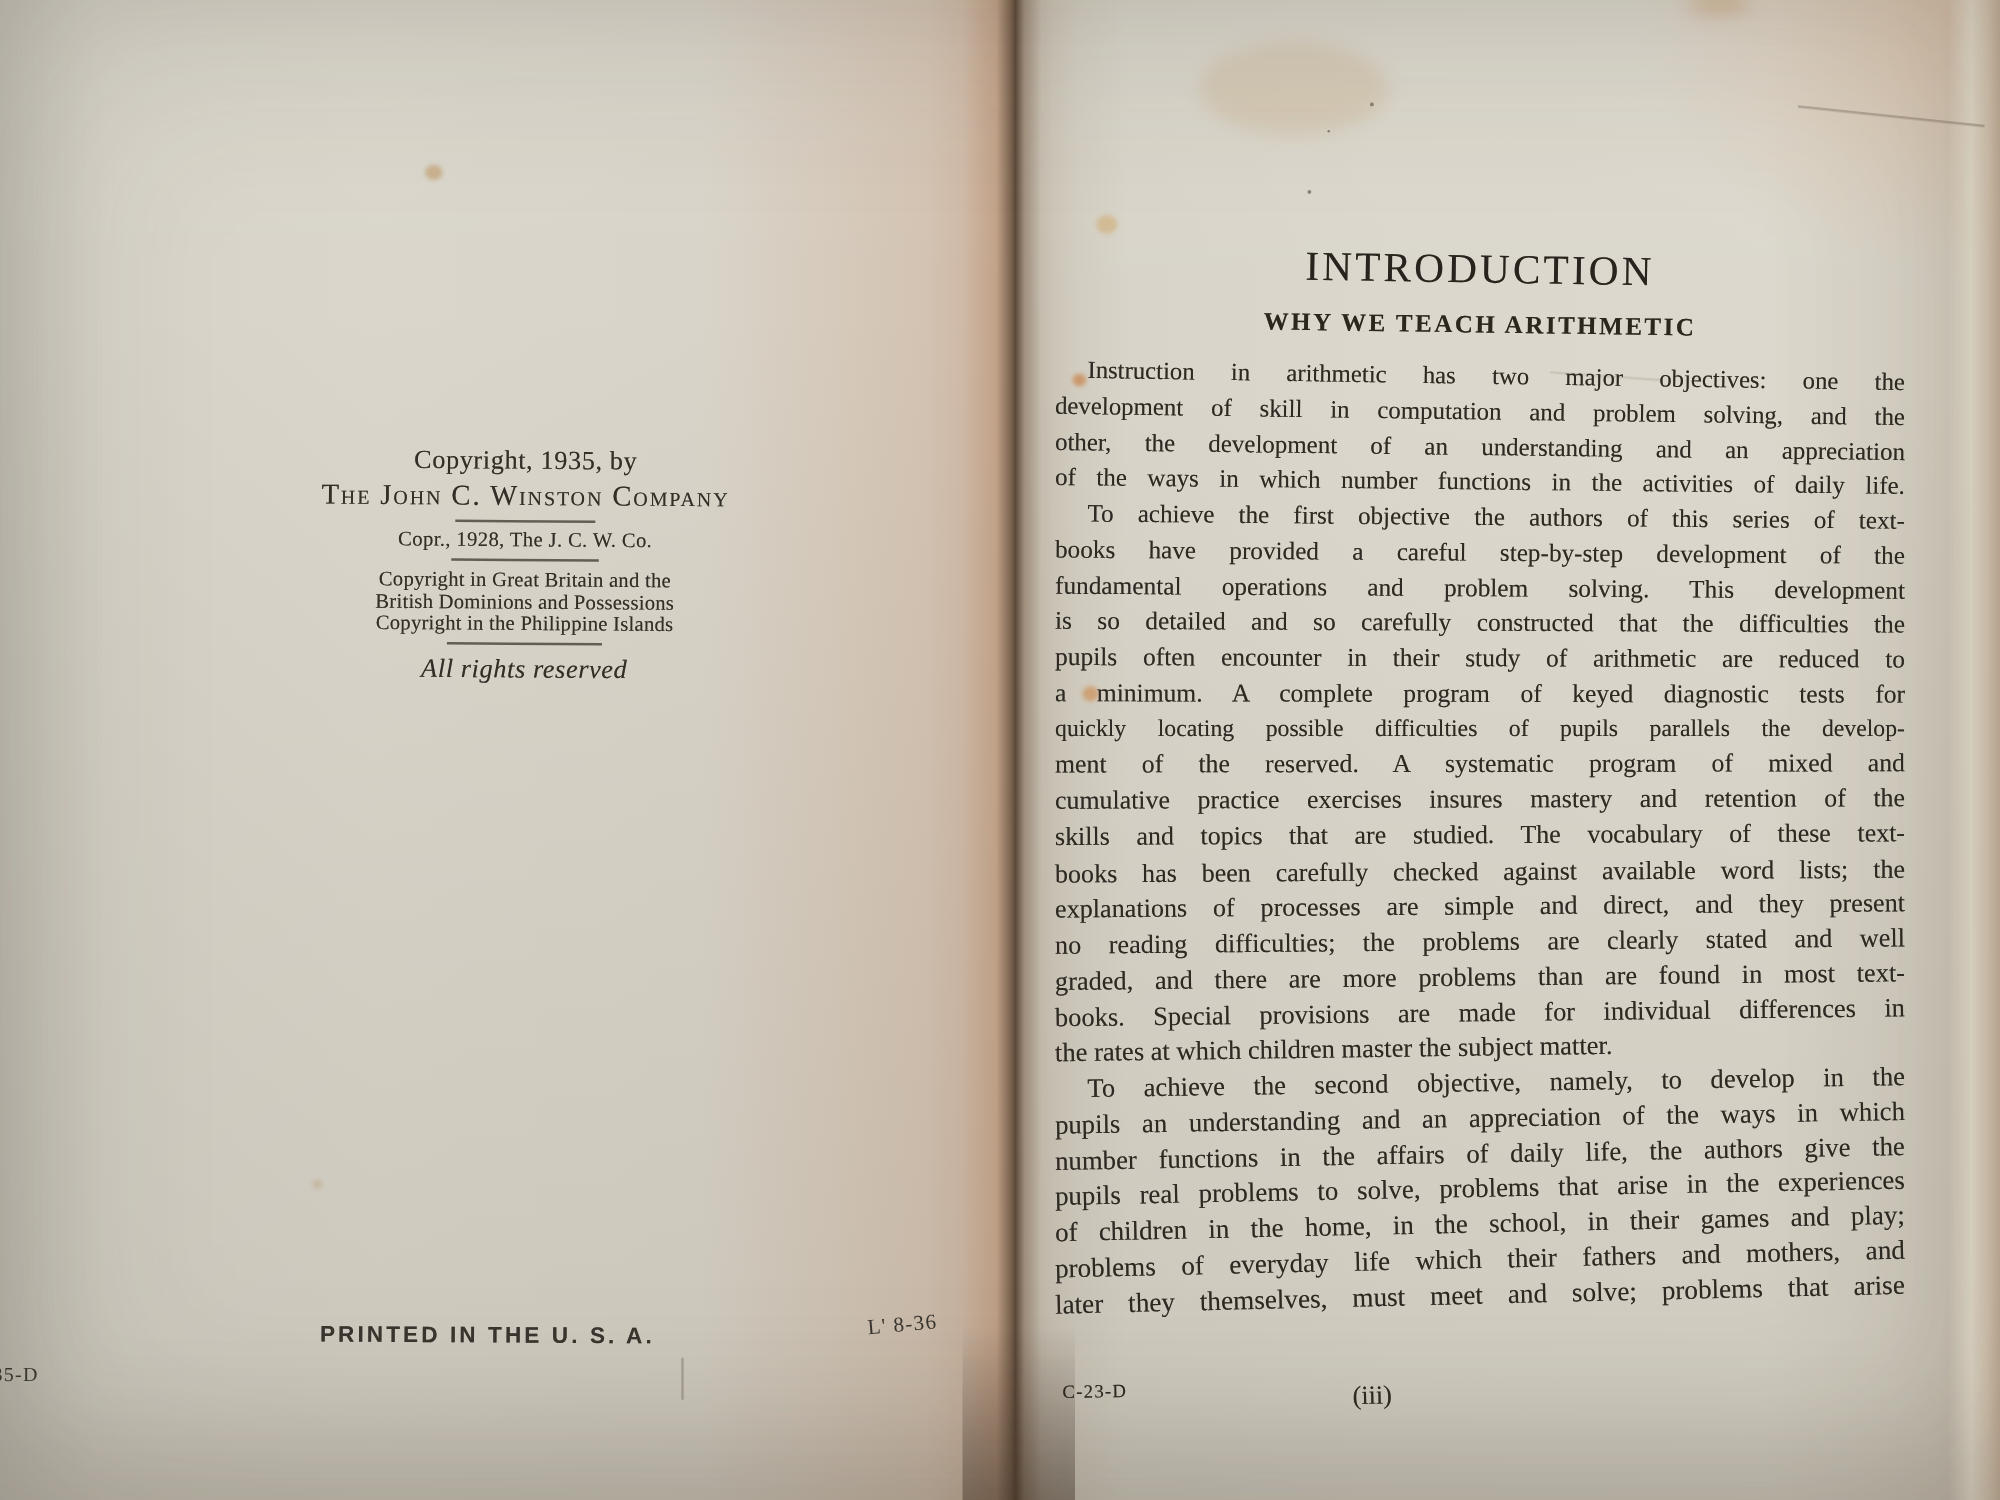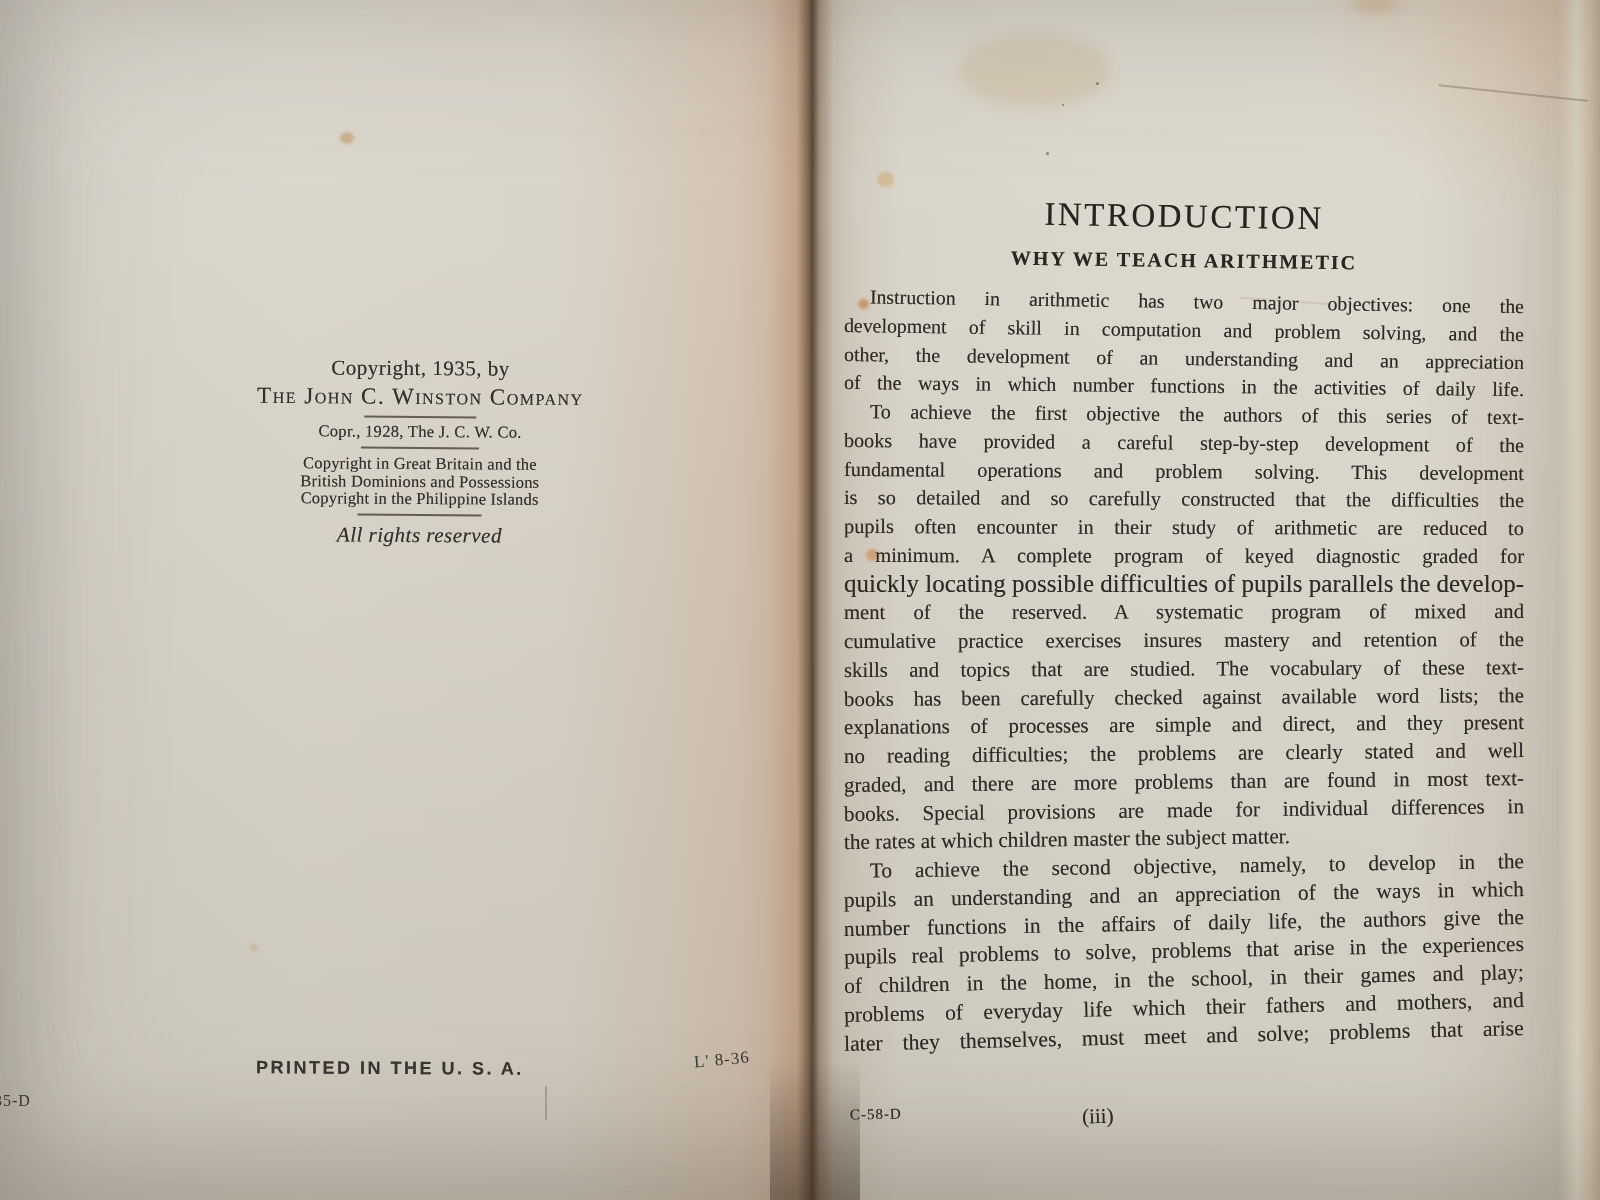--- a/index.html
+++ b/index.html
@@ -116,39 +116,39 @@
     <div class="body-text">
         <div class="line indent" style="font-size: 19.8px; transform: rotate(0.85deg);">Instruction in arithmetic has two major objectives:  one the</div>
         <div class="line" style="font-size: 19.88px; transform: rotate(0.77deg);">development of skill in computation and problem solving, and the</div>
         <div class="line" style="font-size: 19.95px; transform: rotate(0.68deg);">other, the development of an understanding and an appreciation</div>
         <div class="line" style="font-size: 20.03px; transform: rotate(0.6deg);">of the ways in which number functions in the activities of daily life.</div>
         <div class="line indent" style="font-size: 20.1px; transform: rotate(0.51deg);">To achieve the first objective the authors of this series of text-</div>
         <div class="line" style="font-size: 20.18px; transform: rotate(0.43deg);">books have provided a careful step-by-step development of the</div>
         <div class="line" style="font-size: 20.25px; transform: rotate(0.34deg);">fundamental operations and problem solving.  This development</div>
         <div class="line" style="font-size: 20.32px; transform: rotate(0.26deg);">is so detailed and so carefully constructed that the difficulties the</div>
         <div class="line" style="font-size: 20.4px; transform: rotate(0.17deg);">pupils often encounter in their study of arithmetic are reduced to</div>
-        <div class="line" style="font-size: 20.48px; transform: rotate(0.09deg);">a minimum.  A complete program of keyed diagnostic graded for</div>
-        <div class="line" style="font-size: 25px; transform: rotate(0deg);">quickly locating possible difficulties of pupils parallels the develop-</div>
+        <div class="line" style="font-size: 20.48px; transform: rotate(0.09deg);">a minimum.  A complete program of keyed diagnostic tests for</div>
+        <div class="line" style="font-size: 19px; transform: rotate(0deg);">quickly locating possible difficulties of pupils parallels the develop-</div>
         <div class="line" style="font-size: 20.63px; transform: rotate(-0.08deg);">ment of the reserved.  A systematic program of mixed and</div>
         <div class="line" style="font-size: 20.7px; transform: rotate(-0.17deg);">cumulative practice exercises insures mastery and retention of the</div>
         <div class="line" style="font-size: 20.78px; transform: rotate(-0.25deg);">skills and topics that are studied.  The vocabulary of these text-</div>
         <div class="line" style="font-size: 20.85px; transform: rotate(-0.33deg);">books has been carefully checked against available word lists; the</div>
         <div class="line" style="font-size: 20.93px; transform: rotate(-0.42deg);">explanations of processes are simple and direct, and they present</div>
         <div class="line" style="font-size: 21px; transform: rotate(-0.5deg);">no reading difficulties;  the problems are clearly stated and well</div>
         <div class="line" style="font-size: 21.07px; transform: rotate(-0.59deg);">graded, and there are more problems than are found in most text-</div>
         <div class="line" style="font-size: 21.15px; transform: rotate(-0.67deg);">books.  Special provisions are made for individual differences in</div>
         <div class="line endline" style="font-size: 21.23px; transform: rotate(-0.76deg);">the rates at which children master the subject matter.</div>
         <div class="line indent" style="font-size: 21.3px; transform: rotate(-0.84deg);">To achieve the second objective, namely, to develop in the</div>
         <div class="line" style="font-size: 21.38px; transform: rotate(-0.93deg);">pupils an understanding and an appreciation of the ways in which</div>
         <div class="line" style="font-size: 21.45px; transform: rotate(-1.01deg);">number functions in the affairs of daily life, the authors give the</div>
         <div class="line" style="font-size: 21.53px; transform: rotate(-1.1deg);">pupils real problems to solve, problems that arise in the experiences</div>
         <div class="line" style="font-size: 21.6px; transform: rotate(-1.18deg);">of children in the home, in the school, in their games and play;</div>
         <div class="line" style="font-size: 21.68px; transform: rotate(-1.27deg);">problems of everyday life which their fathers and mothers, and</div>
         <div class="line" style="font-size: 21.75px; transform: rotate(-1.35deg);">later they themselves, must meet and solve; problems that arise</div>
       </div>
     <div class="r-footer">
-      <span class="sig">C-58-D</span>
+      <span class="sig">C-23-D</span>
       <span class="pagenum">(iii)</span>
     </div>
   </div>
 
   <div class="vignette"></div>
 </div>
 
 </body></html>

